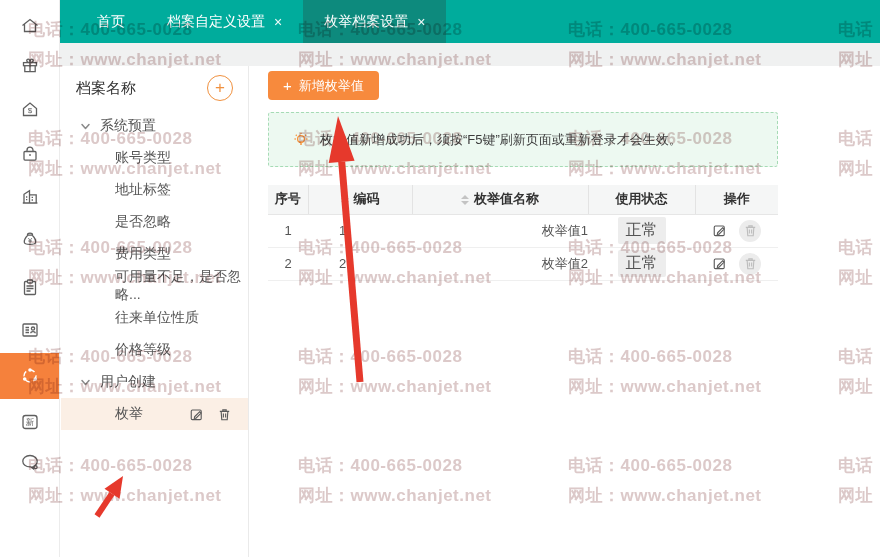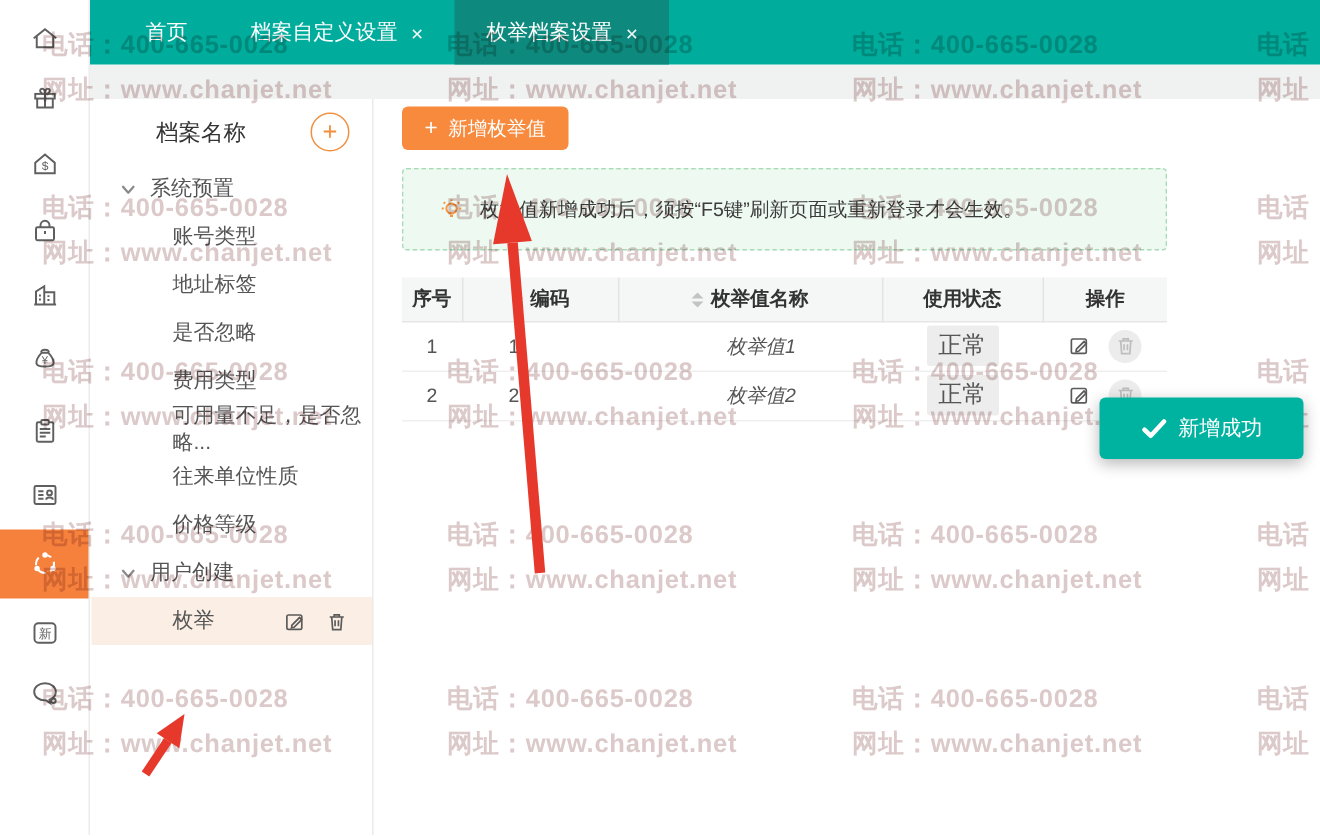--- a/index.html
+++ b/index.html
@@ -13,40 +13,40 @@
 
   
   .tabbar { position:absolute; left:60px; top:0; width:820px; height:43px; background:#00AC9C; display:flex; align-items:stretch; padding-left:16px; z-index:1; }
   .tab { display:flex; align-items:center; gap:9px; padding:0 21px; color:#fff; font-size:14px; cursor:pointer; }
   .tab .x { font-size:14px; opacity:.95; }
   .tab.active { background:#0D8A7D; }
   .substrip { position:absolute; left:60px; top:43px; width:820px; height:23px; background:#F0F1F1; }
 
   
   .sidebar { position:absolute; left:61px; top:66px; width:188px; height:491px; background:#fff; border-right:1px solid #eaeaea; z-index:3; }
-  .sidebar-head { height:44px; display:flex; align-items:center; justify-content:space-between; padding:0 15px 0 15px;margin-left:28px; }
+  .sidebar-head { height:44px; display:flex; align-items:center; justify-content:space-between; padding:0 15px 0 15px; }
   .sidebar-title { font-size:15px; color:#333; }
   .plus-btn { width:26px; height:26px; border:1px solid #F0913F; border-radius:50%; background:#fff; color:#F0913F; font-size:17px; line-height:22px; cursor:pointer; }
   .tree-row { height:32px; display:flex; align-items:center; font-size:14px; color:#555; cursor:pointer; }
   .group-row { padding-left:19px; gap:9px; color:#555; }
   .item-row { padding-left:54px; }
   .item-row.selected { background:#FBEFE5; justify-content:space-between; padding-right:16px; }
   .row-icons { display:flex; align-items:center; gap:13px; }
 
   
   .main { position:absolute; left:268px; top:66px; width:512px; height:491px; z-index:3; }
   .add-btn { position:absolute; left:0; top:5px; height:29px; padding:0 15px; background:#F78A3D; border:none; border-radius:4px; color:#fff; font-size:13px; display:flex; align-items:center; gap:7px; cursor:pointer; }
   .add-btn .plus { font-size:15px; }
   .banner { position:absolute; left:0; top:46px; width:510px; height:55px; background:#EDF9F1; border:1px dashed #A6DBB5; border-radius:3px; display:flex; align-items:center; gap:10px; padding:0 23px; font-size:13px; color:#3c3c3c; }
   table { position:absolute; left:0; top:119px; width:510px; border-collapse:collapse; table-layout:fixed; }
   th { height:29px; background:#F5F6F6; font-size:13px; font-weight:700; color:#333; border-bottom:1px solid #E6E6E6; text-align:center; }
   th:not(:last-child){ border-right:1px solid #E3E3E3; }
   td { height:33px; border-bottom:1px solid #EFEFEF; font-size:13px; color:#555; text-align:center; background:#fff; }
   td.c1 { text-align:left; padding-left:31px; }
-  td.c2 { text-align:center; padding-left:15px;font-style:italic; }
+  td.c2 { text-align:right; padding-left:15px; }
   .sort { display:inline-flex; flex-direction:column; gap:2px; margin-right:5px; vertical-align:middle; }
   .sort i { display:block; width:0; height:0; border-left:4px solid transparent; border-right:4px solid transparent; }
   .sort .up { border-bottom:4px solid #C3C3C3; }
   .sort .dn { border-top:4px solid #C3C3C3; }
   .badge { display:inline-block; min-width:48px; padding:3px 0; background:#EDEDED; border-radius:2px; color:#555; font-size:16px; }
   .act { display:flex; align-items:center; justify-content:center; gap:12px; }
   .circle { width:22px; height:22px; border-radius:50%; background:#ECECEC; display:flex; align-items:center; justify-content:center; }
 
   
   .toast { position:absolute; left:733px; top:265px; width:136px; height:41px; background:#00B3A0; border-radius:4px; color:#fff; font-size:14px; display:flex; align-items:center; justify-content:center; gap:8px; box-shadow:0 3px 10px rgba(0,0,0,.28); z-index:60; }
@@ -277,26 +277,20 @@
                     <path d="M3 4.6 H13 M6.2 4.6 V3.1 H9.8 V4.6 M4.4 4.6 L5.1 13.6 H10.9 L11.6 4.6 M6.8 7 V11.2 M9.2 7 V11.2"></path>
                   </svg>
                 </span>
               </span>
             </td>
           </tr>
         </tbody>
     </table>
   </main>
 
-  <div class="toast">
-    <svg width="17" height="14" viewBox="0 0 17 14" fill="none" stroke="#ffffff" stroke-width="3" stroke-linecap="round" stroke-linejoin="round">
-        <path d="M2 7.5 L6.2 11.5 L15 2"></path>
-      </svg>
-    <span>新增成功</span>
-  </div>
 
   <svg class="arrows" viewBox="0 0 880 557">
     <path d="M341.7 161.8 L360 382" stroke="#E6392C" stroke-width="7" fill="none"></path>
     <polygon points="338,116 354.6,160.7 328.7,162.9" fill="#E6392C"></polygon>
     <path d="M111.9 493.6 L97 516" stroke="#E6392C" stroke-width="6" fill="none"></path>
     <polygon points="123,476 119.5,498.8 104.5,488.8" fill="#E6392C"></polygon>
   </svg>
 
   <div id="wm" class="wm-layer">
       <div class="wm" style="left: 28px; top: 18px;">电话：400-665-0028</div>

